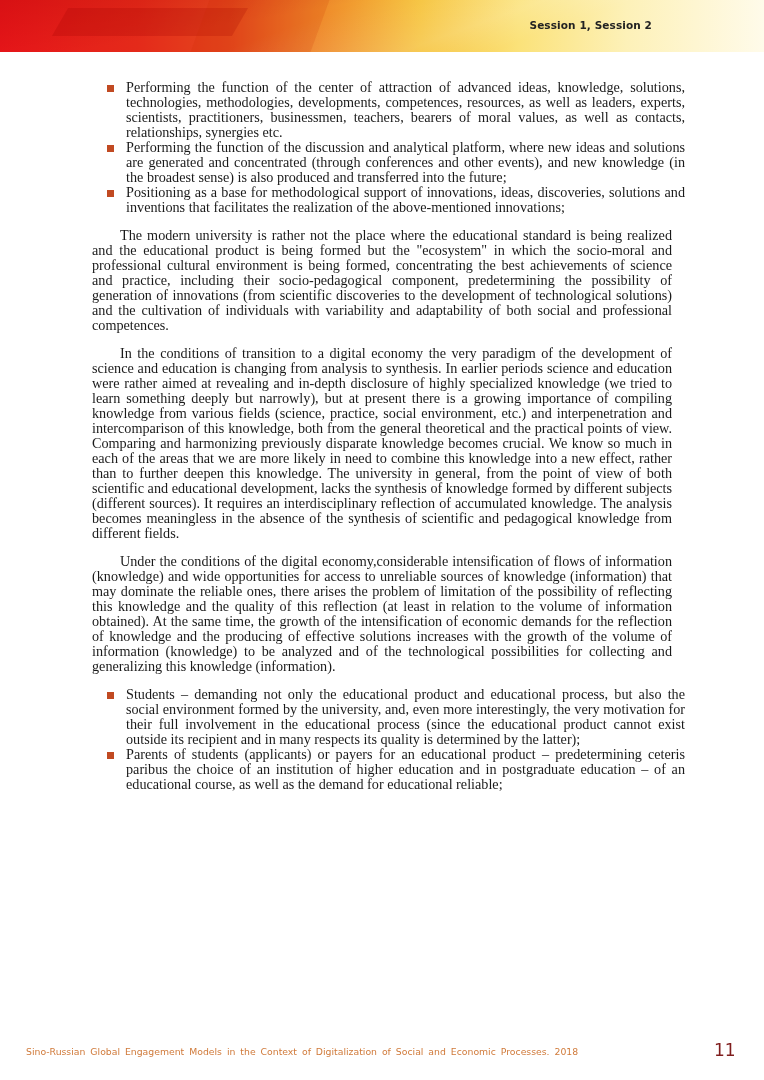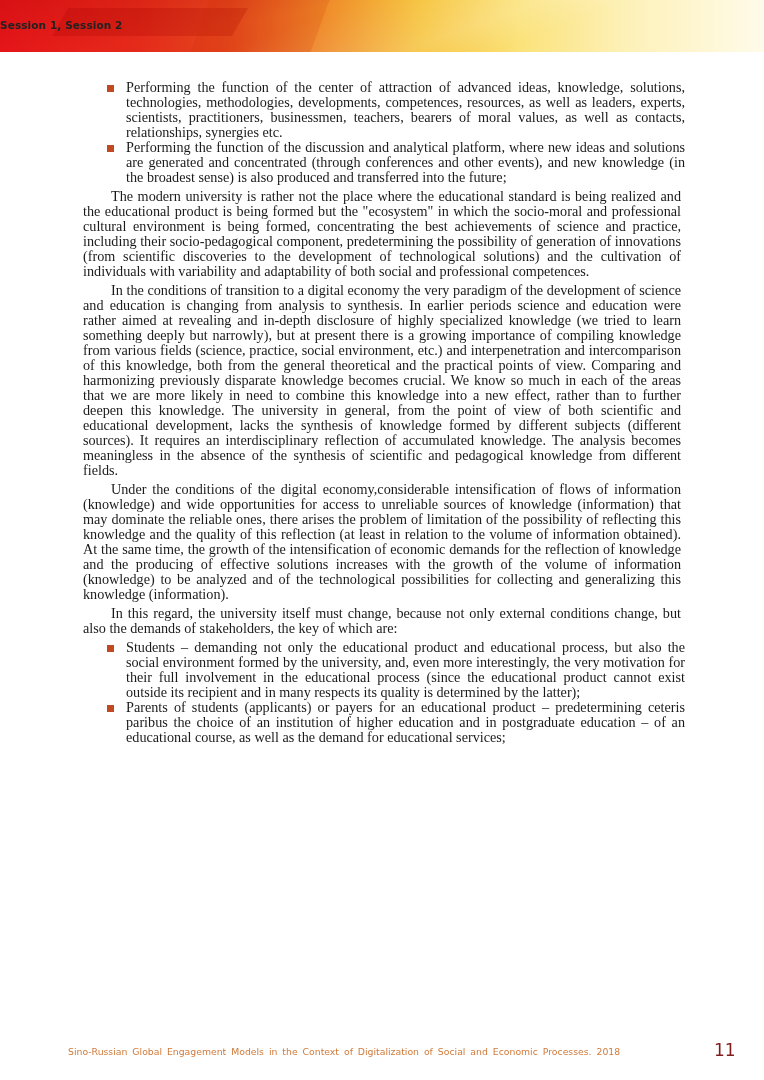--- a/index.html
+++ b/index.html
@@ -13,41 +13,40 @@
     }
     .header-shape1 {
       position: absolute; left: 60px; top: 8px; width: 180px; height: 28px;
       background: rgba(160,0,0,0.22); transform: skewX(-30deg);
     }
     .header-shape2 {
       position: absolute; left: 200px; top: 0; width: 120px; height: 52px;
       background: rgba(200,40,0,0.15); transform: skewX(-20deg);
     }
     .header-title {
-      position: absolute; left: 0; width: 652px; top: 19px; text-align: left;
+      position: absolute; left: 0; width: 652px; top: 19px; text-align: right;
       font-family: "DejaVu Sans", sans-serif; font-size: 10.5px; font-weight: bold; color: #222;
       letter-spacing: 0.1px;
     }
     .content {
       position: absolute; left: 79px; top: 80px; width: 606px;
       font-family: Liberation Serif, serif; font-size: 14.2px; line-height: 15px; color: #1a1a1a;
     }
     .bullet {
       position: relative; padding-left: 47px; text-align: justify;
     }
     .bullet .mark {
       position: absolute; left: 28px; top: 5px; width: 7px; height: 7px;
       background: #c14a22;
     }
-    .para { text-align: justify; text-indent: 28px; margin: 4px; }
+    .para { text-align: justify; text-indent: 28px; margin: 13px; }
     .footer-text {
       position: absolute; left: 26px; top: 1046px;
       font-family: "DejaVu Sans", sans-serif; font-size: 9.3px; color: #d07a3a; letter-spacing: 0px;
       word-spacing: 2px;
-      margin-left: 42px;
     }
     .page-num {
       position: absolute; left: 714px; top: 1040px;
       font-family: "DejaVu Sans", sans-serif; font-size: 17px; color: #7f1d1d;
     }
   </style>
 </head>
 <body>
 
 <div class="header-band">
@@ -58,30 +57,33 @@
 
 <div class="content">
   <div class="bullet">
     <span class="mark"></span>
     <span>Performing the function of the center of attraction of advanced ideas, knowledge, solutions, technologies, methodologies, developments, competences, resources, as well as leaders, experts, scientists, practitioners, businessmen, teachers, bearers of moral values, as well as contacts, relationships, synergies etc.</span>
   </div>
   <div class="bullet">
     <span class="mark"></span>
     <span>Performing the function of the discussion and analytical platform, where new ideas and solutions are generated and concentrated (through conferences and other events), and new knowledge (in the broadest sense) is also produced and transferred into the future;</span>
   </div>
+  <div class="bullet">
+    <span class="mark"></span>
+    <span>Positioning as a base for methodological support of innovations, ideas, discoveries, solutions and inventions that facilitates the realization of the above-mentioned innovations;</span>
+  </div>
 
   <p class="para">The modern university is rather not the place where the educational standard is being realized and the educational product is being formed but the "ecosystem" in which the socio-moral and professional cultural environment is being formed, concentrating the best achievements of science and practice, including their socio-pedagogical component, predetermining the possibility of generation of innovations (from scientific discoveries to the development of technological solutions) and the cultivation of individuals with variability and adaptability of both social and professional competences.</p>
   <p class="para">In the conditions of transition to a digital economy the very paradigm of the development of science and education is changing from analysis to synthesis. In earlier periods science and education were rather aimed at revealing and in-depth disclosure of highly specialized knowledge (we tried to learn something deeply but narrowly), but at present there is a growing importance of compiling knowledge from various fields (science, practice, social environment, etc.) and interpenetration and intercomparison of this knowledge, both from the general theoretical and the practical points of view. Comparing and harmonizing previously disparate knowledge becomes crucial. We know so much in each of the areas that we are more likely in need to combine this knowledge into a new effect, rather than to further deepen this knowledge. The university in general, from the point of view of both scientific and educational development, lacks the synthesis of knowledge formed by different subjects (different sources). It requires an interdisciplinary reflection of accumulated knowledge. The analysis becomes meaningless in the absence of the synthesis of scientific and pedagogical knowledge from different fields.</p>
   <p class="para">Under the conditions of the digital economy,considerable intensification of flows of information (knowledge) and wide opportunities for access to unreliable sources of knowledge (information) that may dominate the reliable ones, there arises the problem of limitation of the possibility of reflecting this knowledge and the quality of this reflection (at least in relation to the volume of information obtained). At the same time, the growth of the intensification of economic demands for the reflection of knowledge and the producing of effective solutions increases with the growth of the volume of information (knowledge) to be analyzed and of the technological possibilities for collecting and generalizing this knowledge (information).</p>
-  <p class="para">In this regard, the university itself must change, because not only external conditions change, but also the demands of stakeholders, the key of which are:</p>
 
   <div class="bullet">
     <span class="mark"></span>
     <span>Students – demanding not only the educational product and educational process, but also the social environment formed by the university, and, even more interestingly, the very motivation for their full involvement in the educational process (since the educational product cannot exist outside its recipient and in many respects its quality is determined by the latter);</span>
   </div>
   <div class="bullet">
     <span class="mark"></span>
-    <span>Parents of students (applicants) or payers for an educational product – predetermining ceteris paribus the choice of an institution of higher education and in postgraduate education – of an educational course, as well as the demand for educational services;</span>
+    <span>Parents of students (applicants) or payers for an educational product – predetermining ceteris paribus the choice of an institution of higher education and in postgraduate education – of an educational course, as well as the demand for educational reliable;</span>
   </div>
 </div>
 
 <div class="footer-text">Sino-Russian Global Engagement Models in the Context of Digitalization of Social and Economic Processes. 2018</div>
 <div class="page-num">11</div>
 
 </body></html>

